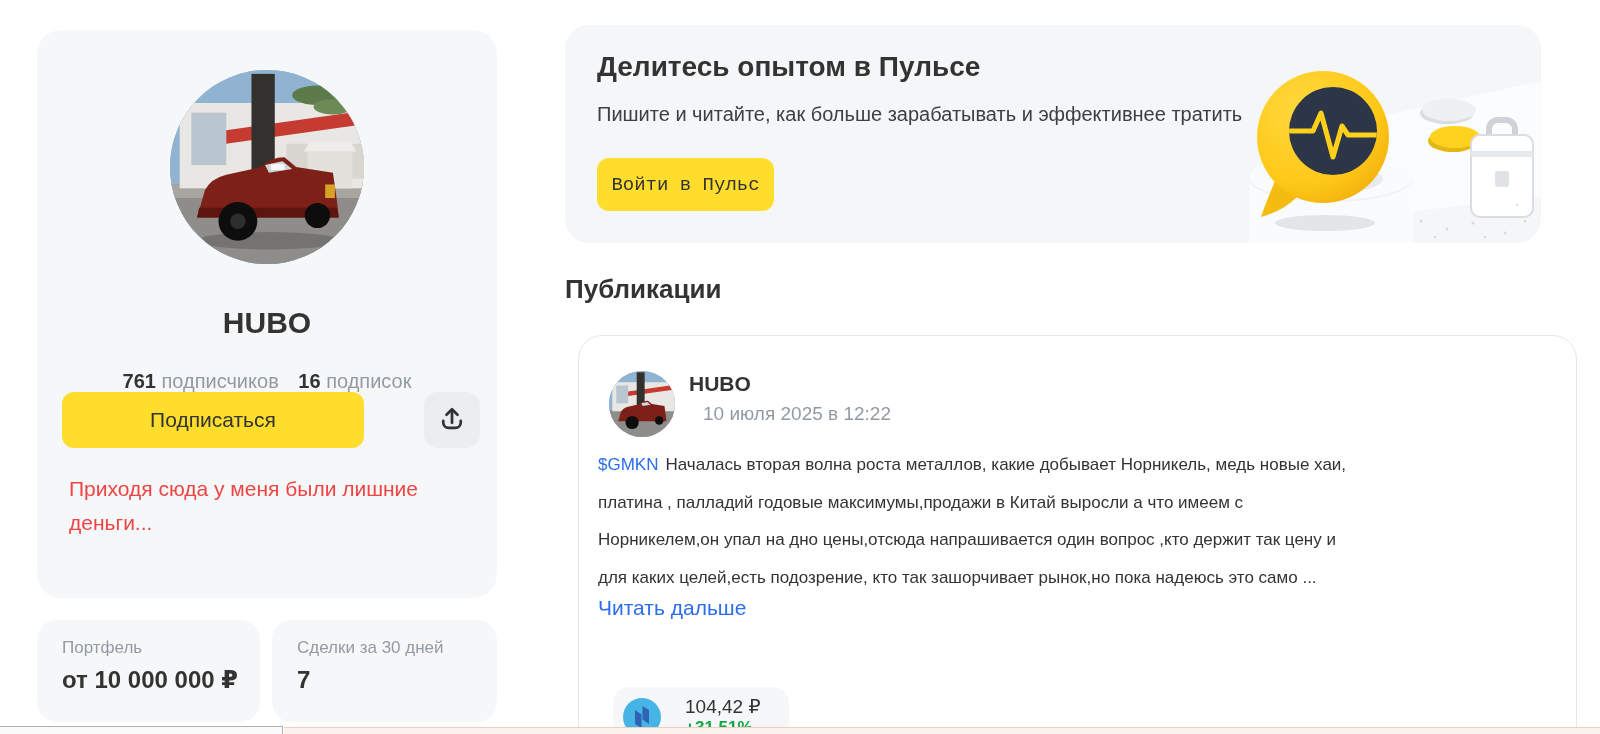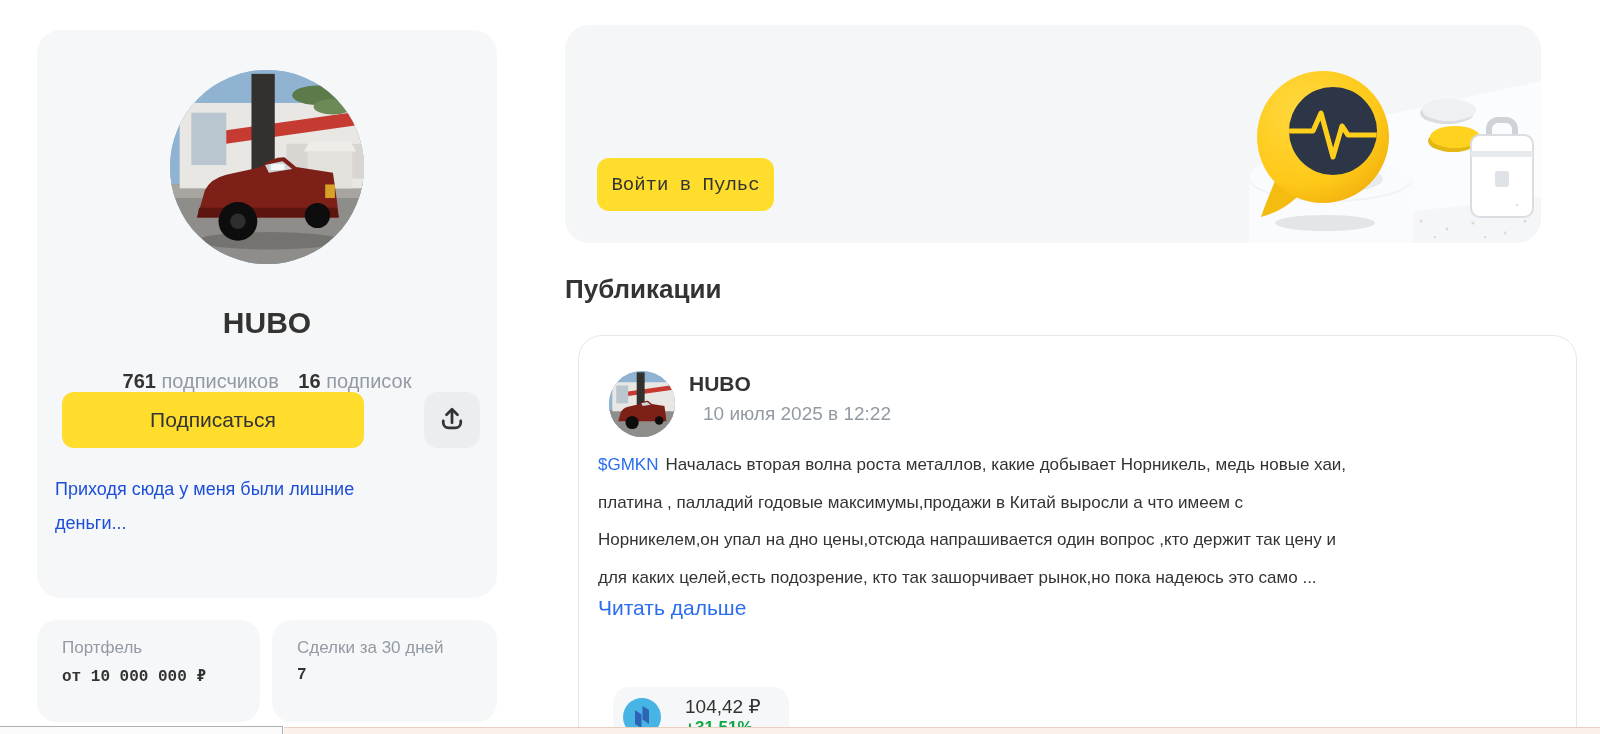--- a/index.html
+++ b/index.html
@@ -33,33 +33,33 @@
     position:absolute; left:25px; top:362px; width:302px; height:56px;
     background:#ffdd2d; border:none; border-radius:12px;
     font-family:inherit; font-size:21px; color:#333; cursor:pointer;
   }
   .share-btn {
     position:absolute; left:387px; top:362px; width:56px; height:56px;
     background:#ebedf0; border:none; border-radius:14px; cursor:pointer;
     display:flex; align-items:center; justify-content:center;
   }
   .bio {
-    position:absolute; left:18px; top:442px; width:410px;
-    font-size:18px; line-height:34px; color:#1d4ed8;
+    position:absolute; left:32px; top:442px; width:410px;
+    font-size:21px; line-height:34px; color:#ef4444;
   }
   .bio div { white-space:nowrap; }
   
   .stat-card {
     position:absolute; top:620px; height:102px;
     background:#f6f7f8; border-radius:20px;
   }
   .stat-card.c1 { left:37px; width:223px; }
   .stat-card.c2 { left:272px; width:225px; }
   .stat-label { position:absolute; left:25px; top:18px; font-size:17px; color:#929aa3; white-space:nowrap; }
-  .stat-value { position:absolute; left:25px; top:46px; font-size:16px; font-weight:bold; color:#333; white-space:nowrap;font-family:Liberation Mono, monospace; }
+  .stat-value { position:absolute; left:25px; top:46px; font-size:24px; font-weight:bold; color:#333; white-space:nowrap; }
   
   .banner {
     position:absolute; left:565px; top:25px; width:976px; height:218px;
     background:#f5f6f8; border-radius:24px; overflow:hidden;
   }
   .banner-title { position:absolute; left:32px; top:26px; font-size:28px; font-weight:bold; color:#333; white-space:nowrap; }
   .banner-sub   { position:absolute; left:32px; top:78px; font-size:20px; color:#3c4044; white-space:nowrap; }
   .banner-cta {
     position:absolute; left:32px; top:133px; width:177px; height:53px;
     background:#ffdd2d; border:none; border-radius:12px;
@@ -156,20 +156,22 @@
   <div class="stat-card c1">
     <div class="stat-label">Портфель</div>
     <div class="stat-value">от 10 000 000 ₽</div>
   </div>
   <div class="stat-card c2">
     <div class="stat-label">Сделки за 30 дней</div>
     <div class="stat-value">7</div>
   </div>
 
   <section class="banner">
+    <h2 class="banner-title">Делитесь опытом в Пульсе</h2>
+    <div class="banner-sub">Пишите и читайте, как больше зарабатывать и эффективнее тратить</div>
     <button class="banner-cta">Войти в Пульс</button>
     <div class="banner-art">
       <svg viewBox="0 0 320 218">
         <defs>
           <radialGradient id="gradY" cx="35%" cy="30%" r="80%">
             <stop offset="0%" stop-color="#ffd93f"></stop>
             <stop offset="70%" stop-color="#fec817"></stop>
             <stop offset="100%" stop-color="#f0ae0d"></stop>
           </radialGradient>
           <clipPath id="navyClip">

